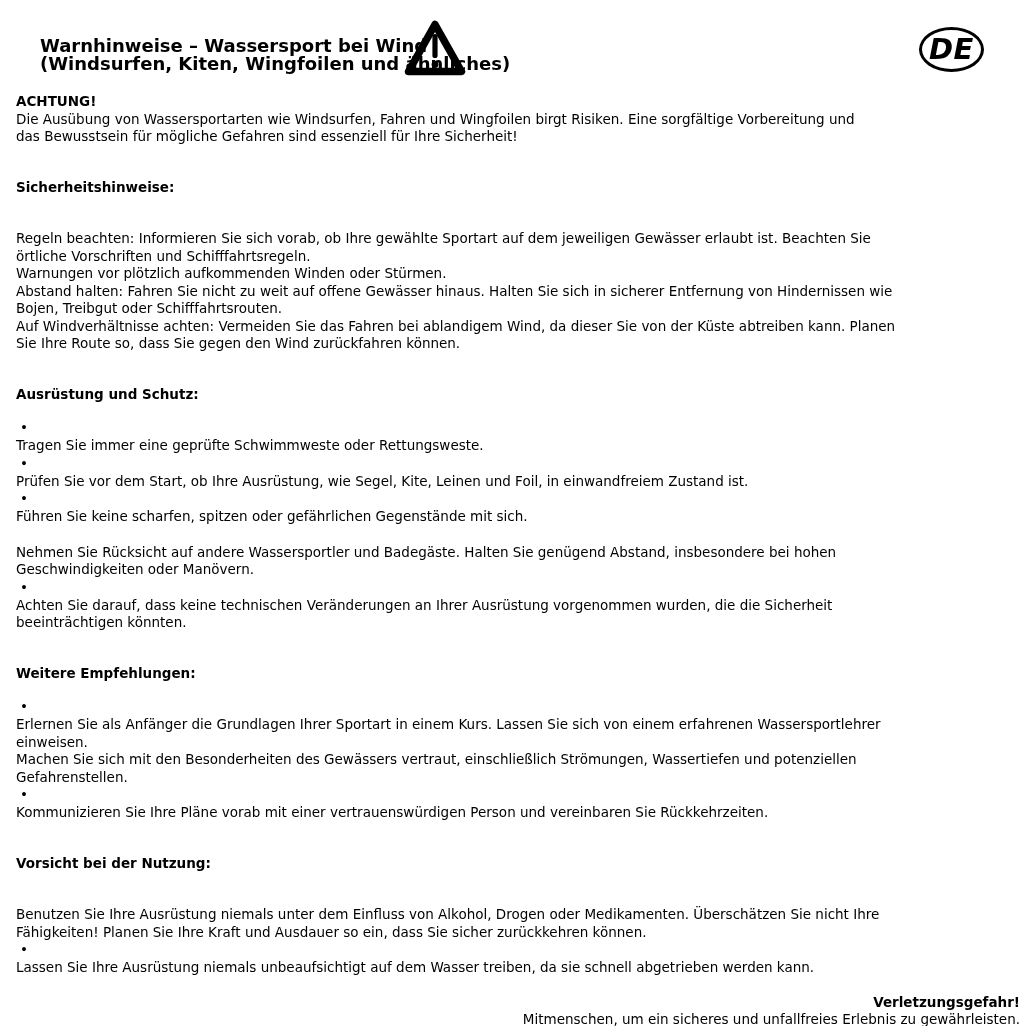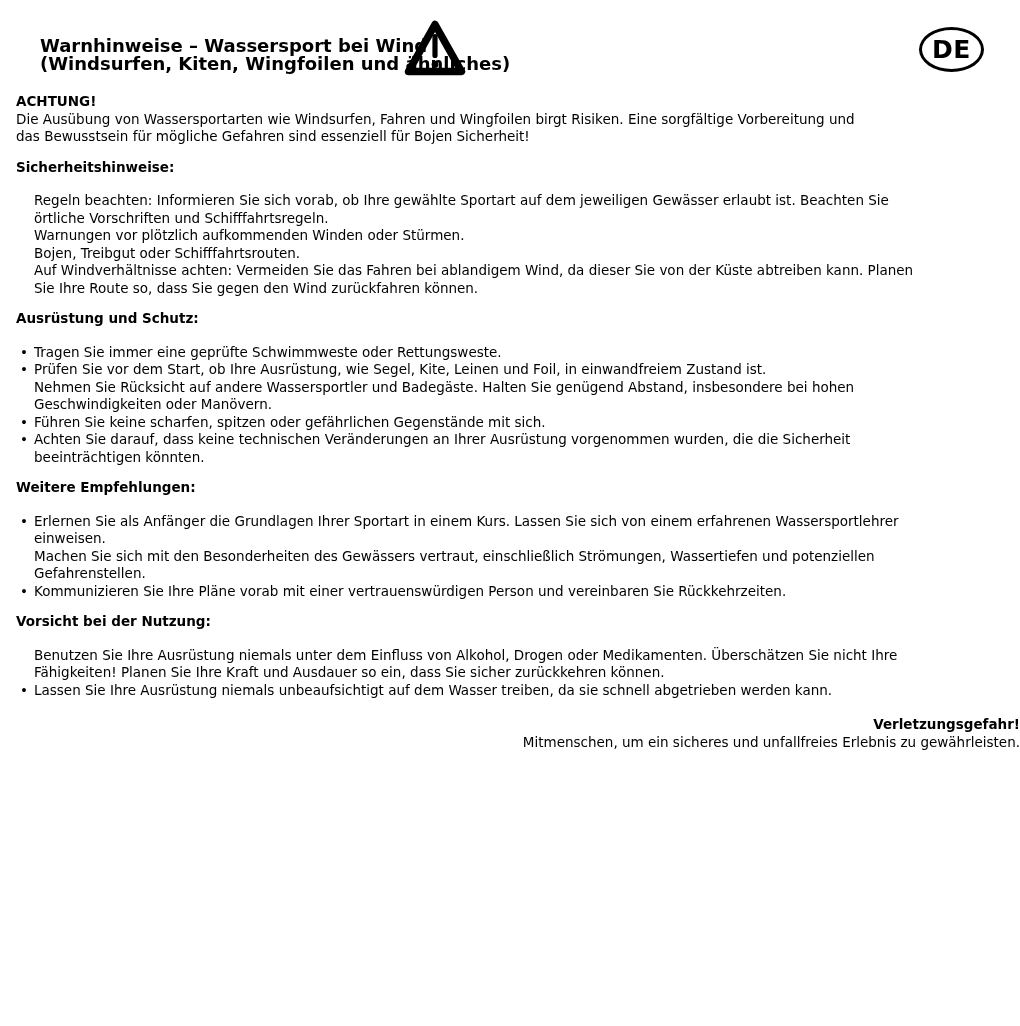--- a/index.html
+++ b/index.html
@@ -15,28 +15,28 @@
   .title {
     position: absolute; left: 40px; top: 37px;
     font-weight: bold; font-size: 18px; line-height: 18px; white-space: nowrap;
   }
   .warn-tri { position: absolute; left: 404px; top: 18px; }
   .badge {
     position: absolute; left: 919px; top: 27px;
     width: 65px; height: 45px;
     border: 3.5px solid #000; border-radius: 50%;
     display: flex; align-items: center; justify-content: center;
-    font-weight: bold; font-size: 25px; line-height: 25px; letter-spacing: 0.5px;
+    font-weight: bold; font-size: 29px; line-height: 25px; letter-spacing: 0.5px; font-style: italic;
   }
   .content { padding-left: 16px; }
   .line { white-space: nowrap; }
   .bold-line { font-weight: bold; white-space: nowrap; }
-  .sh { font-weight: bold; white-space: nowrap; margin: 13px 0 16px 0; }
+  .sh { font-weight: bold; white-space: nowrap; margin: 33px 0 16px 0; }
   .tail { margin-top: 17px; text-align: right; }
-  .item { display: flex; }
+  .item { display: flex; flex-direction: column; }
   .marker { flex: 0 0 18px; }
   .item.bullet > .marker::before { content: "\2022"; padding-left: 4px; }
   .itext { flex: 1 1 auto; min-width: 0; }
 </style>
 </head>
 <body>
 
 <div class="page">
 
   <header class="header">
@@ -52,31 +52,32 @@
     <div class="badge">
       <span>DE</span>
     </div>
   </header>
 
   <main class="content">
 
     <section>
       <div class="bold-line">ACHTUNG!</div>
       <div class="line">Die Ausübung von Wassersportarten wie Windsurfen, Fahren und Wingfoilen birgt Risiken. Eine sorgfältige Vorbereitung und</div>
-      <div class="line">das Bewusstsein für mögliche Gefahren sind essenziell für Bojen Sicherheit!</div>
+      <div class="line">das Bewusstsein für mögliche Gefahren sind essenziell für Ihre Sicherheit!</div>
     </section>
 
     <section>
       <div class="sh">Sicherheitshinweise:</div>
       <div class="item plain">
         <div class="marker"></div>
         <div class="itext">
           <div class="line">Regeln beachten: Informieren Sie sich vorab, ob Ihre gewählte Sportart auf dem jeweiligen Gewässer erlaubt ist. Beachten Sie</div>
           <div class="line">örtliche Vorschriften und Schifffahrtsregeln.</div>
           <div class="line">Warnungen vor plötzlich aufkommenden Winden oder Stürmen.</div>
+          <div class="line">Abstand halten: Fahren Sie nicht zu weit auf offene Gewässer hinaus. Halten Sie sich in sicherer Entfernung von Hindernissen wie</div>
           <div class="line">Bojen, Treibgut oder Schifffahrtsrouten.</div>
           <div class="line">Auf Windverhältnisse achten: Vermeiden Sie das Fahren bei ablandigem Wind, da dieser Sie von der Küste abtreiben kann. Planen</div>
           <div class="line">Sie Ihre Route so, dass Sie gegen den Wind zurückfahren können.</div>
         </div>
       </div>
     </section>
 
     <section>
       <div class="sh">Ausrüstung und Schutz:</div>
       <div class="item bullet">
@@ -87,31 +88,31 @@
       </div>
       <div class="item bullet">
         <div class="marker"></div>
         <div class="itext">
           <div class="line">Prüfen Sie vor dem Start, ob Ihre Ausrüstung, wie Segel, Kite, Leinen und Foil, in einwandfreiem Zustand ist.</div>
         </div>
       </div>
     </section>
 
     <section>
+      <div class="item bullet">
+        <div class="marker"></div>
+        <div class="itext">
+          <div class="line">Führen Sie keine scharfen, spitzen oder gefährlichen Gegenstände mit sich.</div>
+        </div>
+      </div>
       <div class="item plain">
         <div class="marker"></div>
         <div class="itext">
           <div class="line">Nehmen Sie Rücksicht auf andere Wassersportler und Badegäste. Halten Sie genügend Abstand, insbesondere bei hohen</div>
           <div class="line">Geschwindigkeiten oder Manövern.</div>
-        </div>
-      </div>
-      <div class="item bullet">
-        <div class="marker"></div>
-        <div class="itext">
-          <div class="line">Führen Sie keine scharfen, spitzen oder gefährlichen Gegenstände mit sich.</div>
         </div>
       </div>
       <div class="item bullet">
         <div class="marker"></div>
         <div class="itext">
           <div class="line">Achten Sie darauf, dass keine technischen Veränderungen an Ihrer Ausrüstung vorgenommen wurden, die die Sicherheit</div>
           <div class="line">beeinträchtigen könnten.</div>
         </div>
       </div>
     </section>

